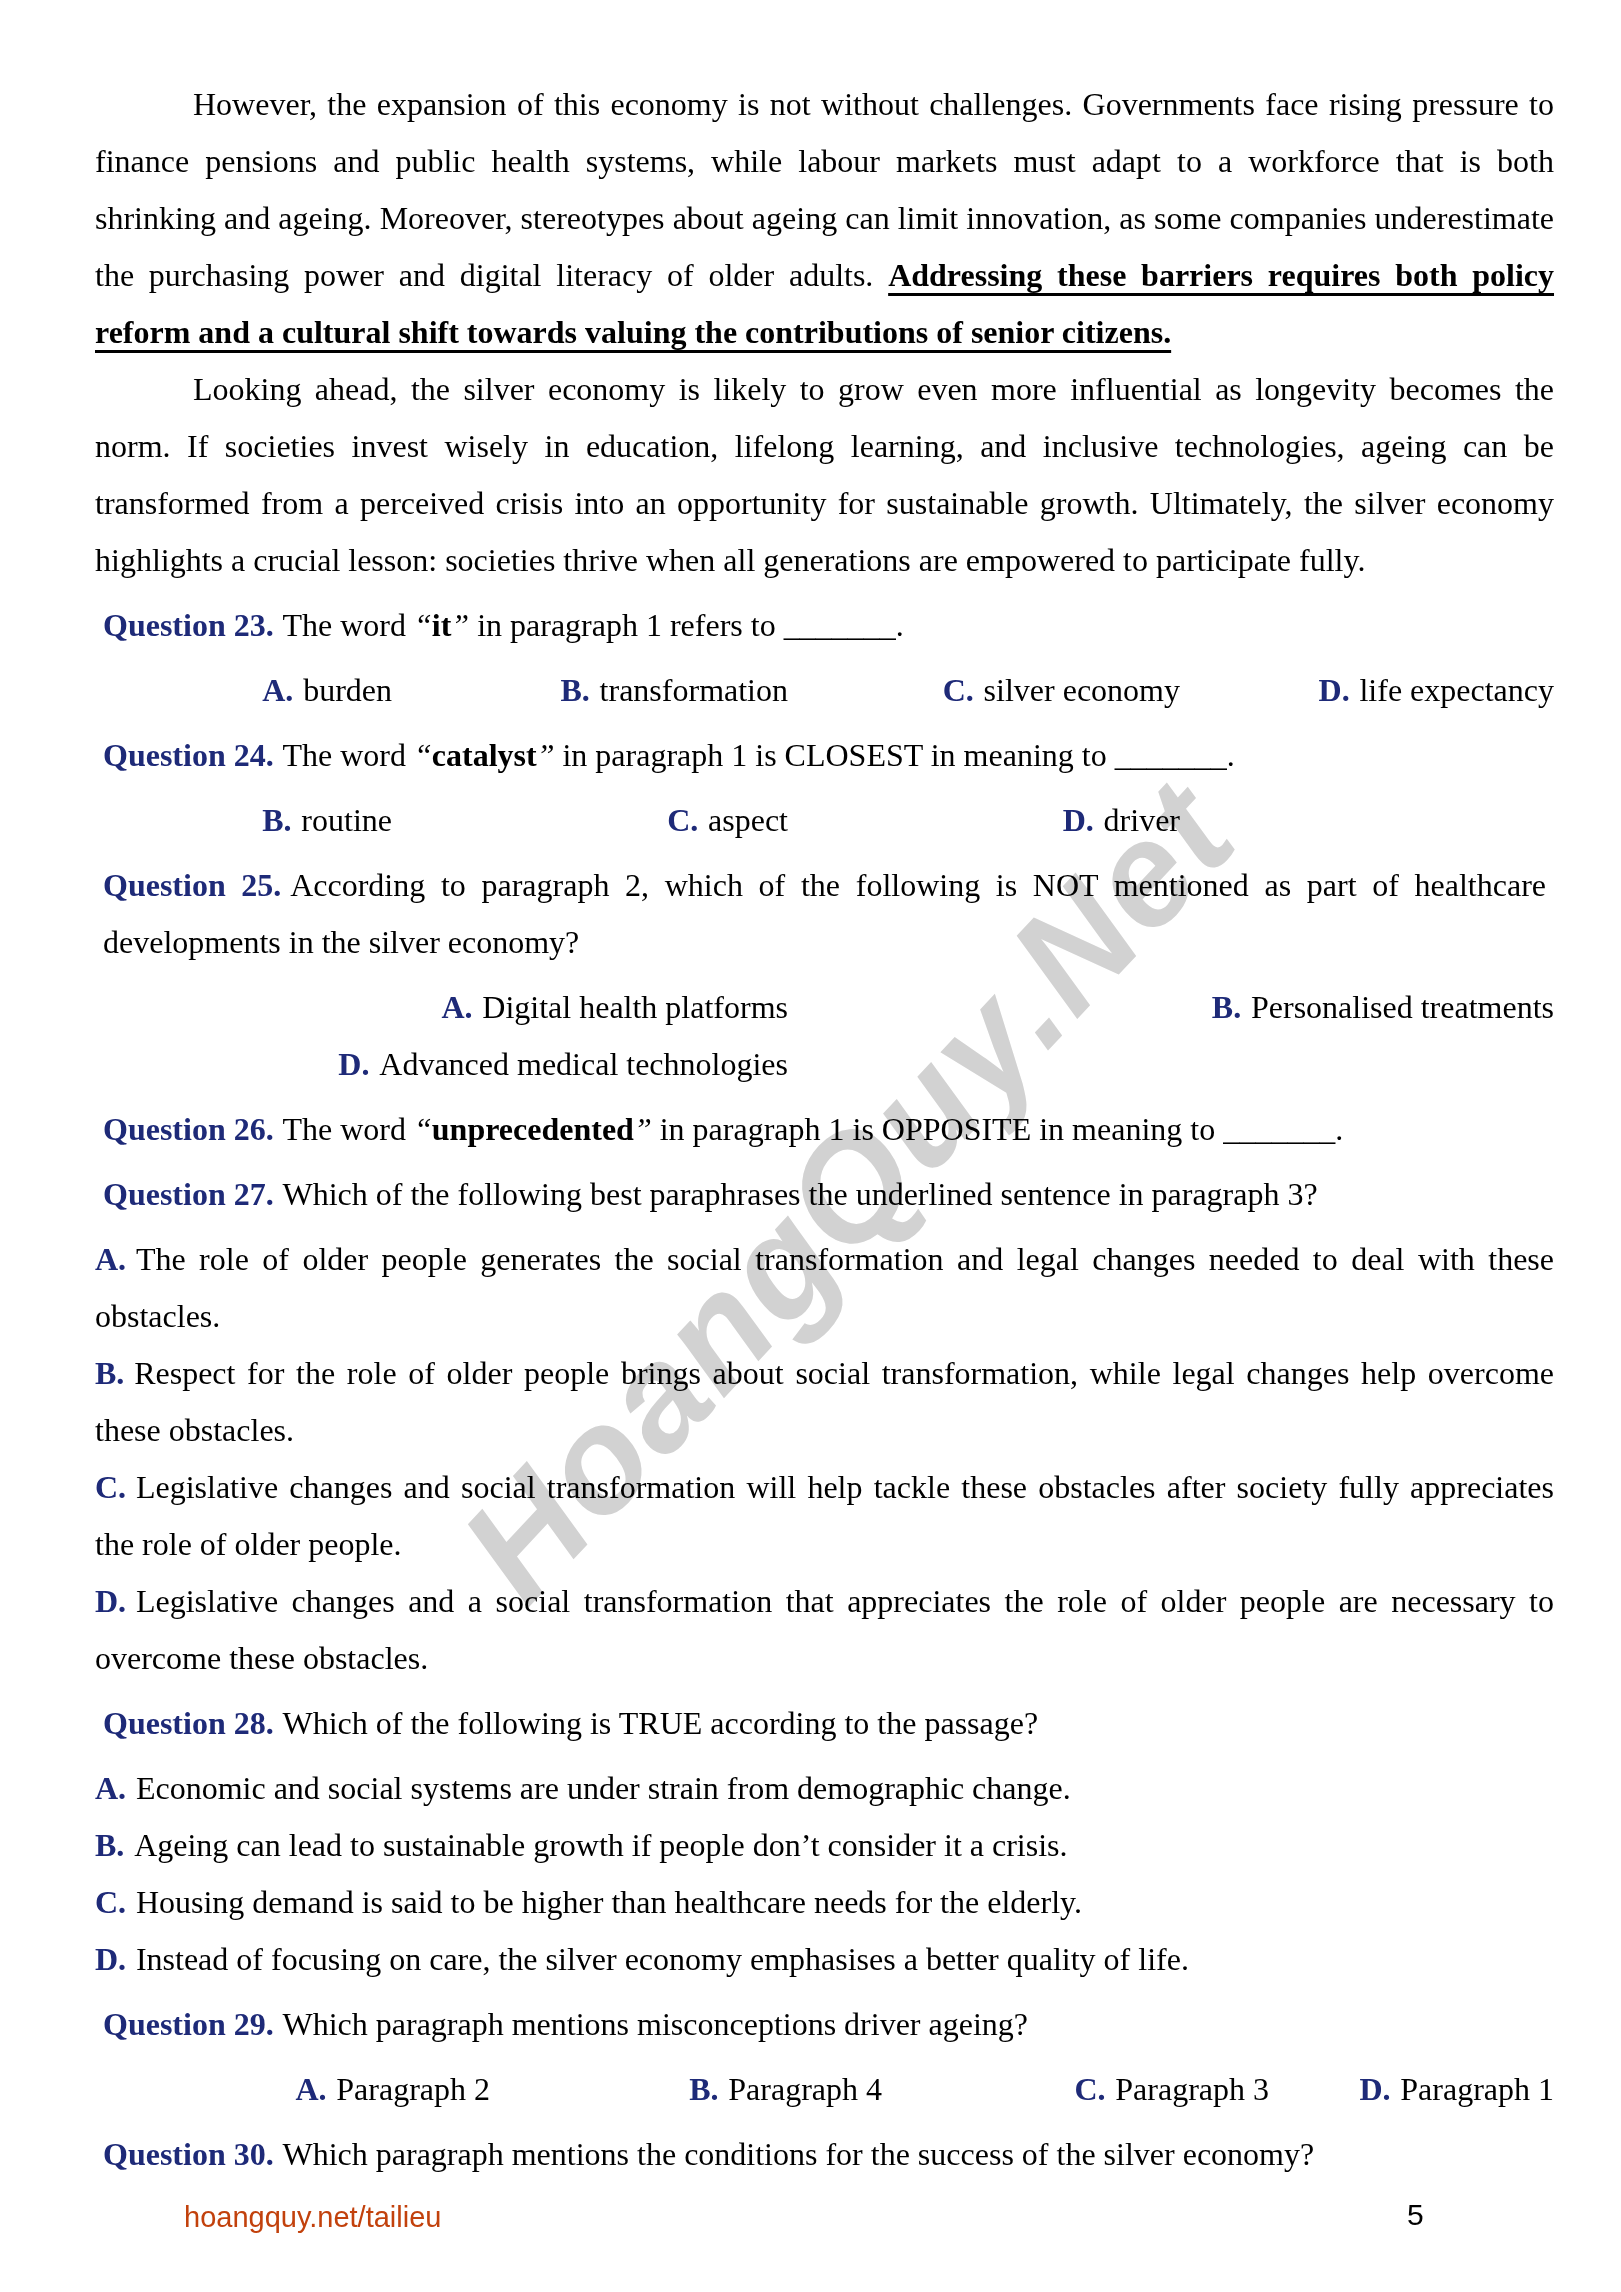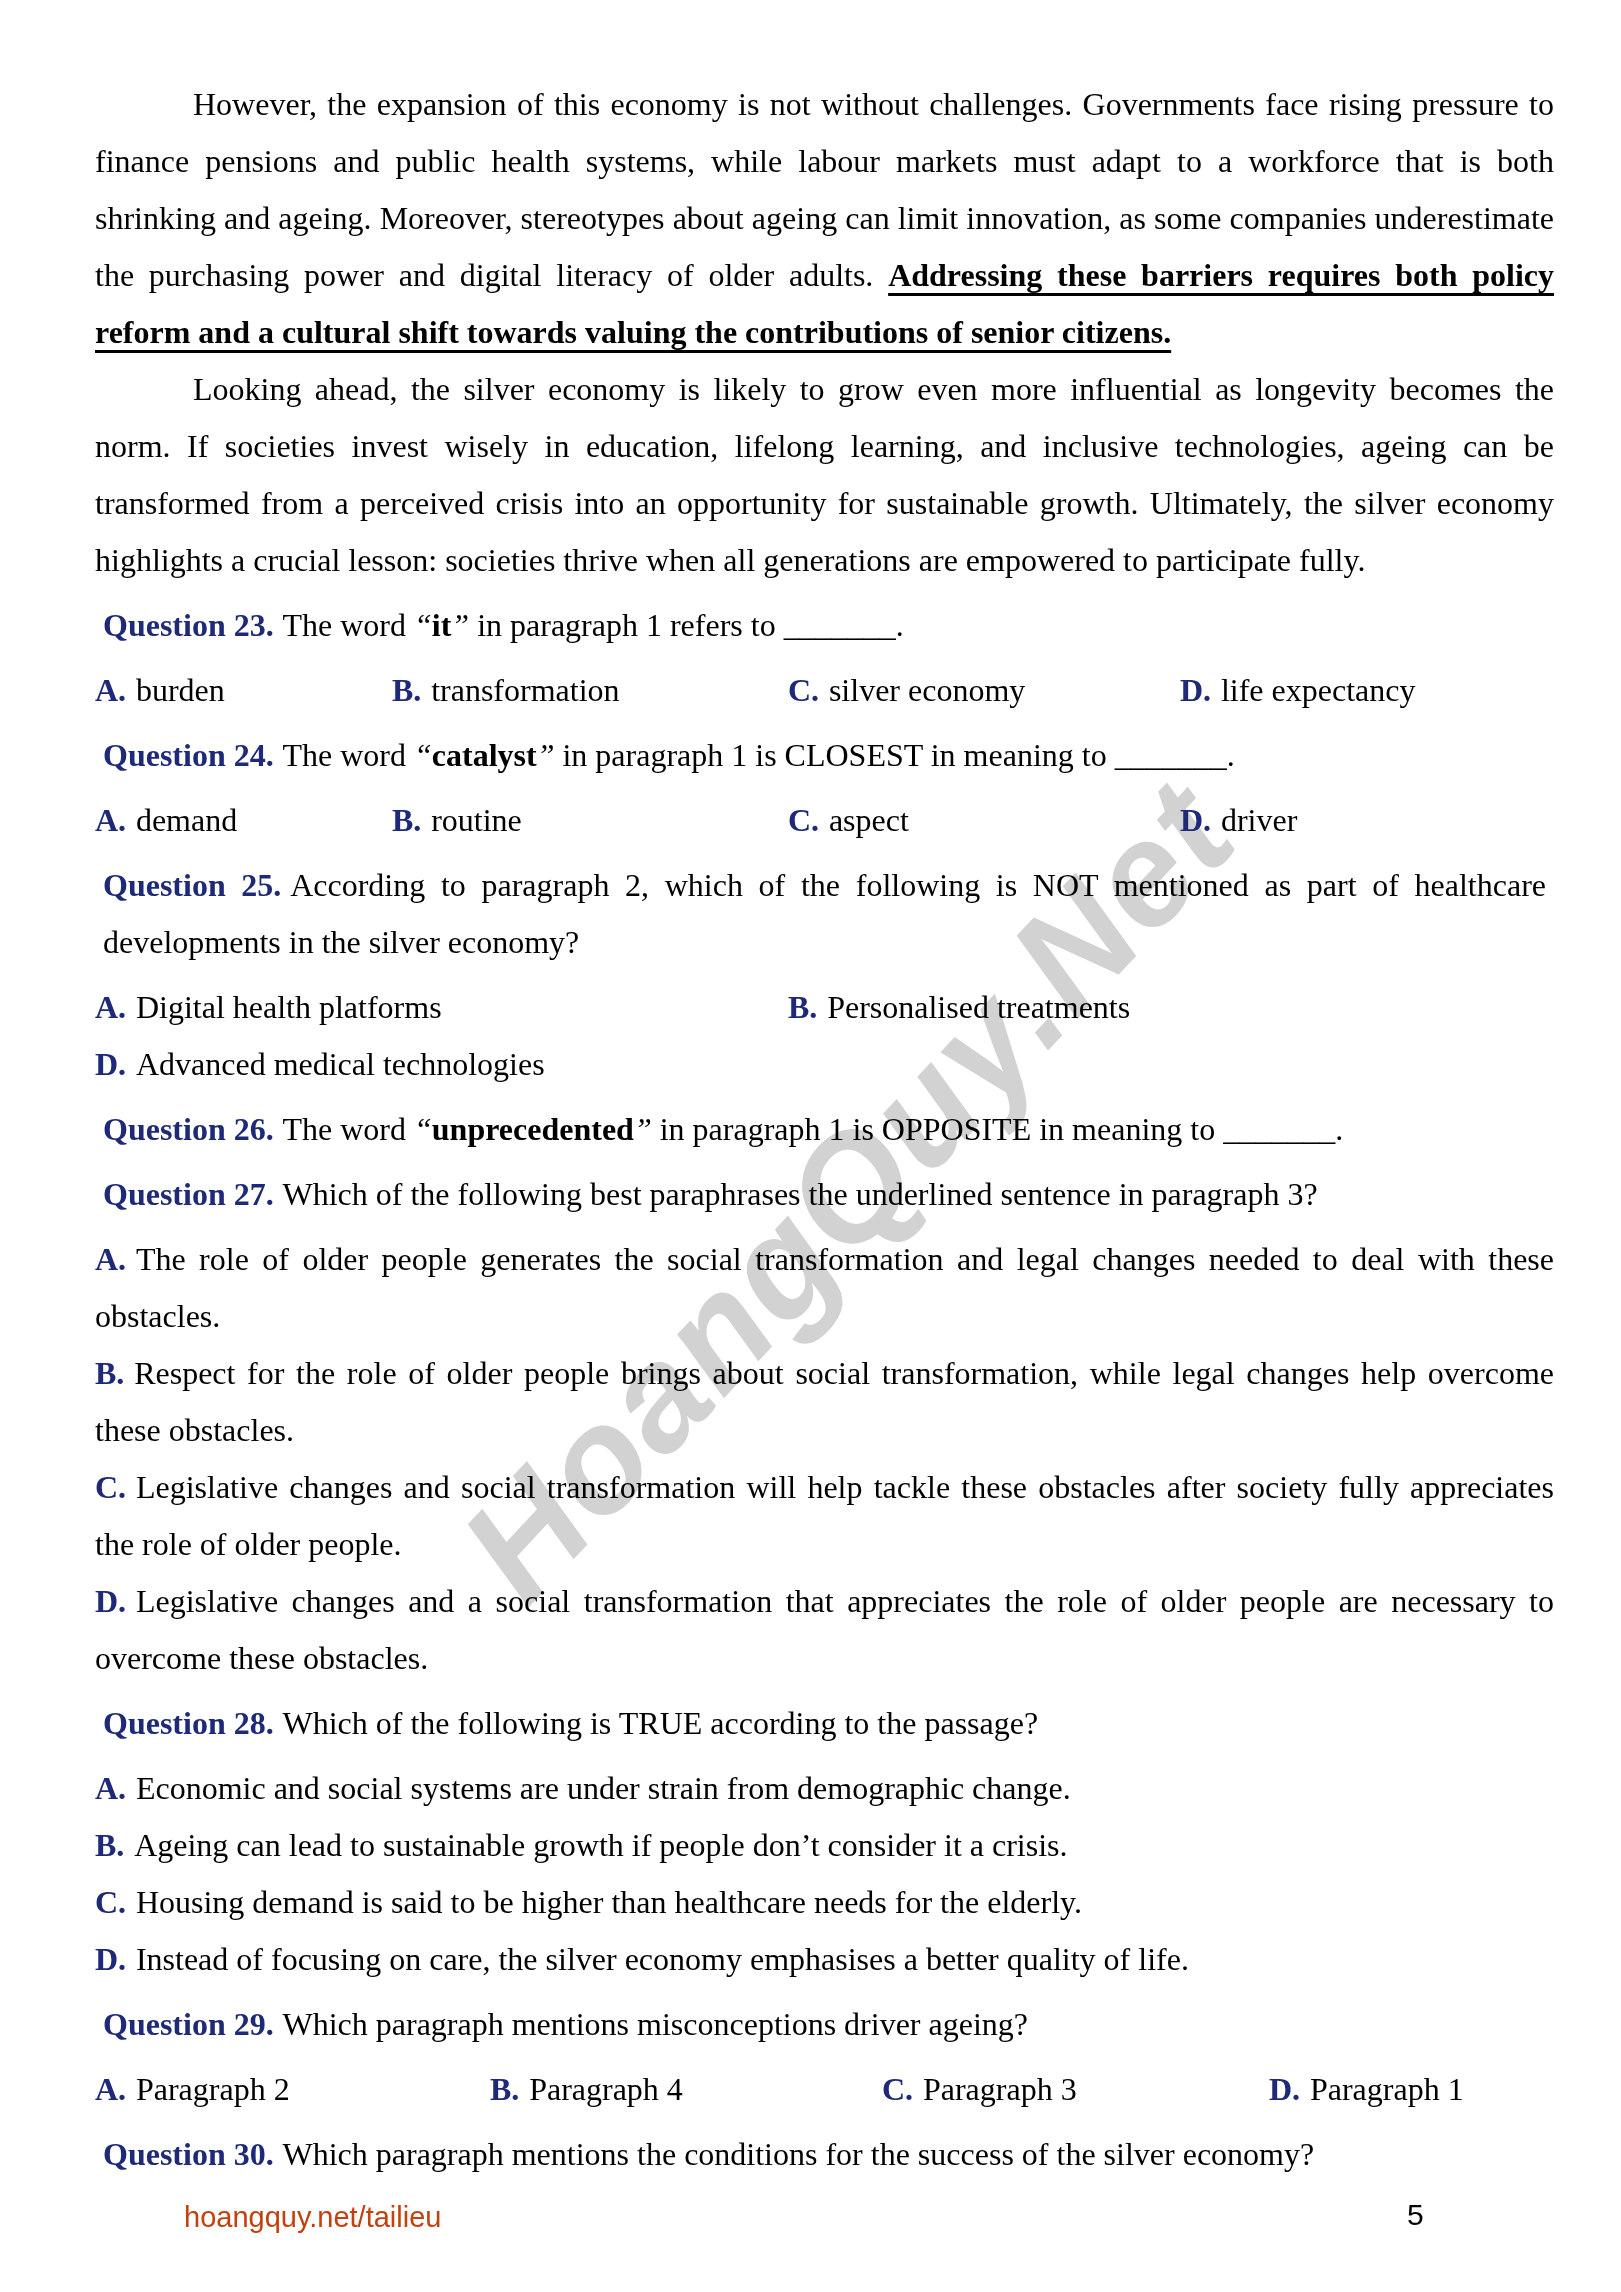--- a/index.html
+++ b/index.html
@@ -32,21 +32,21 @@
     font-size:32px;
     line-height:57px;
     text-align:justify;
   }
   .para{margin:0;text-indent:98px;}
   .bu{font-weight:bold;text-decoration:underline;text-decoration-thickness:2.9px;text-underline-offset:6.9px;}
   .qline{margin:8px;}
   .qlabel{font-weight:bold;color:#1e2a78;margin-right:8.8px;}
   .qt{font-style:italic;}
   .bw{font-weight:bold;}
-  .opts{display:grid;text-align:left;}
+  .opts{display:grid;text-align:right;}
   .cols4{grid-template-columns:297px 396px 392px 1fr;}
   .cols2{grid-template-columns:693px 1fr;}
   .cols4w{grid-template-columns:395px 392px 387px 1fr;}
   .opts .opt{white-space:nowrap;}
   .opts.block{display:block;text-align:justify;}
   .opts.block .opt{display:block;white-space:normal;}
   .ol{font-weight:bold;color:#1e2a78;margin-right:9.8px;}
   .footer-left{
     position:absolute;left:184px;top:2201px;z-index:1;
     font-family:"Liberation Sans",sans-serif;font-size:29px;color:#c2410c;
@@ -72,21 +72,20 @@
     <div class="qline"><b class="qlabel">Question 23.</b><span>The word </span><span class="qt">“</span><span class="bw">it</span><span class="qt">”</span><span> in paragraph 1 refers to _______.</span></div>
     <div class="opts cols4">
         <span class="opt"><b class="ol">A.</b><span>burden</span></span>
         <span class="opt"><b class="ol">B.</b><span>transformation</span></span>
         <span class="opt"><b class="ol">C.</b><span>silver economy</span></span>
         <span class="opt"><b class="ol">D.</b><span>life expectancy</span></span>
       </div>
 
     <div class="qline"><b class="qlabel">Question 24.</b><span>The word </span><span class="qt">“</span><span class="bw">catalyst</span><span class="qt">”</span><span> in paragraph 1 is CLOSEST in meaning to _______.</span></div>
     <div class="opts cols4">
-        <span class="opt"><b class="ol">A.</b><span>demand</span></span>
         <span class="opt"><b class="ol">B.</b><span>routine</span></span>
         <span class="opt"><b class="ol">C.</b><span>aspect</span></span>
         <span class="opt"><b class="ol">D.</b><span>driver</span></span>
       </div>
 
     <div class="qline"><b class="qlabel">Question 25.</b><span>According to paragraph 2, which of the following is NOT mentioned as part of healthcare developments in the silver economy?</span></div>
     <div class="opts cols2">
         <span class="opt"><b class="ol">A.</b><span>Digital health platforms</span></span>
         <span class="opt"><b class="ol">B.</b><span>Personalised treatments</span></span>
         <span class="opt"><b class="ol">D.</b><span>Advanced medical technologies</span></span>

